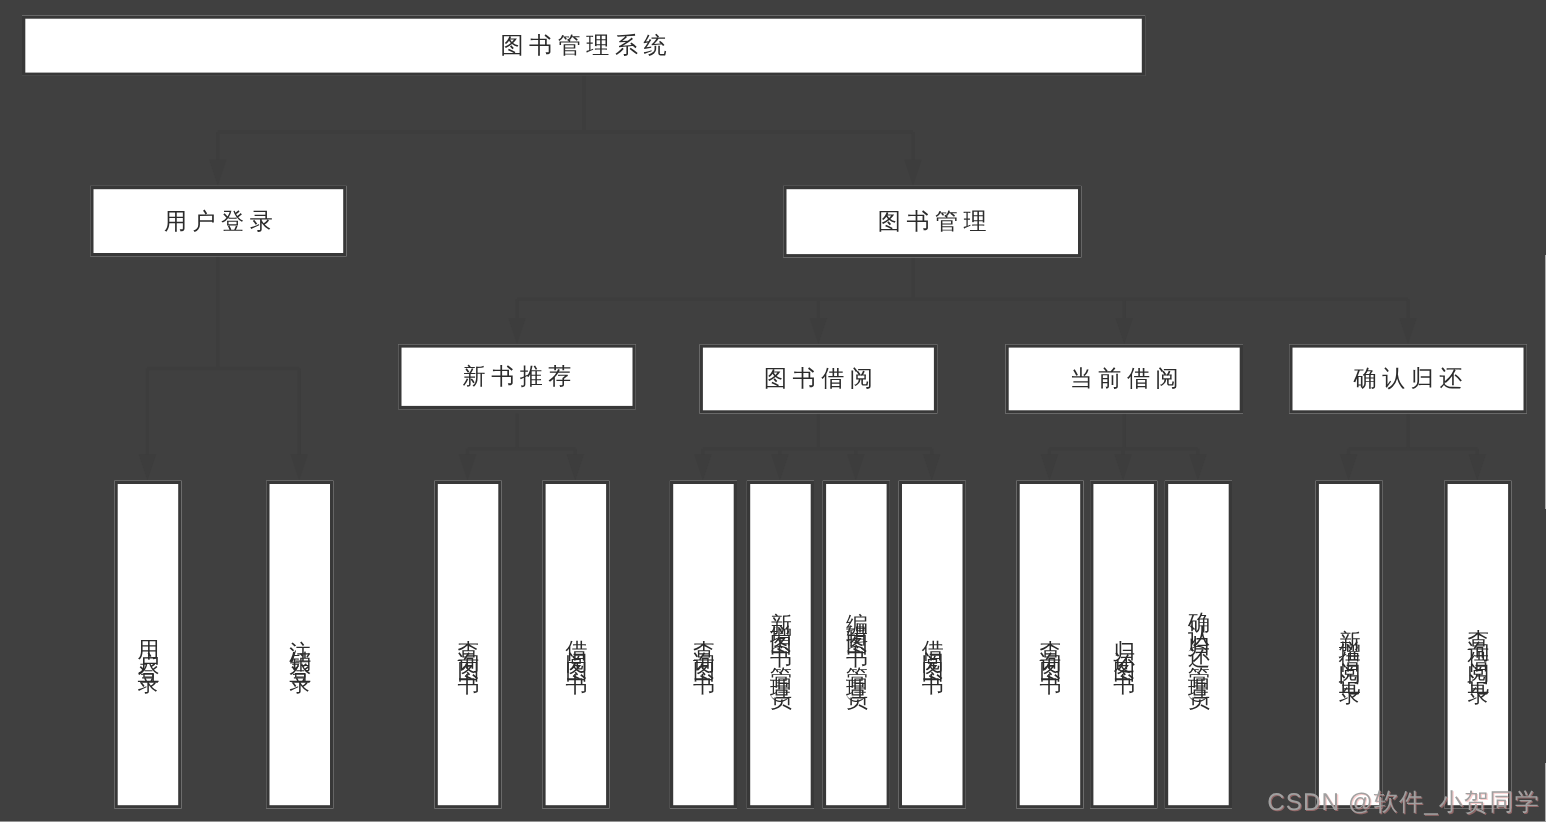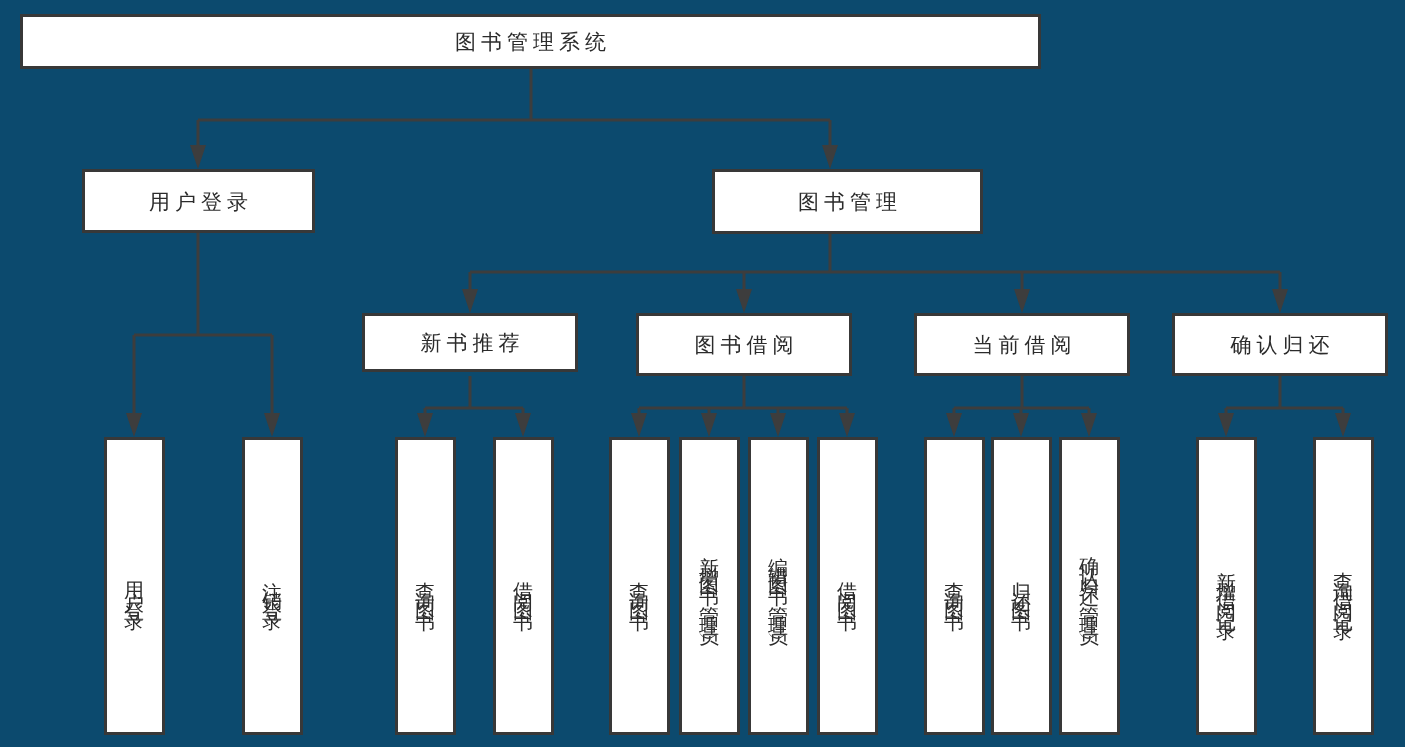--- a/index.html
+++ b/index.html
@@ -5,21 +5,21 @@
   html, body {
     margin: 0;
     padding: 0;
     background: #ffffff;
     font-family: "Liberation Sans", "DejaVu Sans", sans-serif;
   }
   .stage {
     position: relative;
     width: 1405px;
     height: 747px;
-    background: #0c4a6e;
+    background: #404040;
     overflow: hidden;
   }
   .connectors {
     position: absolute;
     left: 0;
     top: 0;
     width: 1405px;
     height: 747px;
   }
   .connectors path {
@@ -197,14 +197,15 @@
     <span class="label">确认归还（管理员）</span>
   </div>
 
   <div class="node vbox" id="l-e1">
     <span class="label">新增借阅记录</span>
   </div>
   <div class="node vbox" id="l-e2">
     <span class="label">查询借阅记录</span>
   </div>
 
+  <div class="watermark">CSDN @软件_小贺同学</div>
 
 </div>
 
 </body></html>

